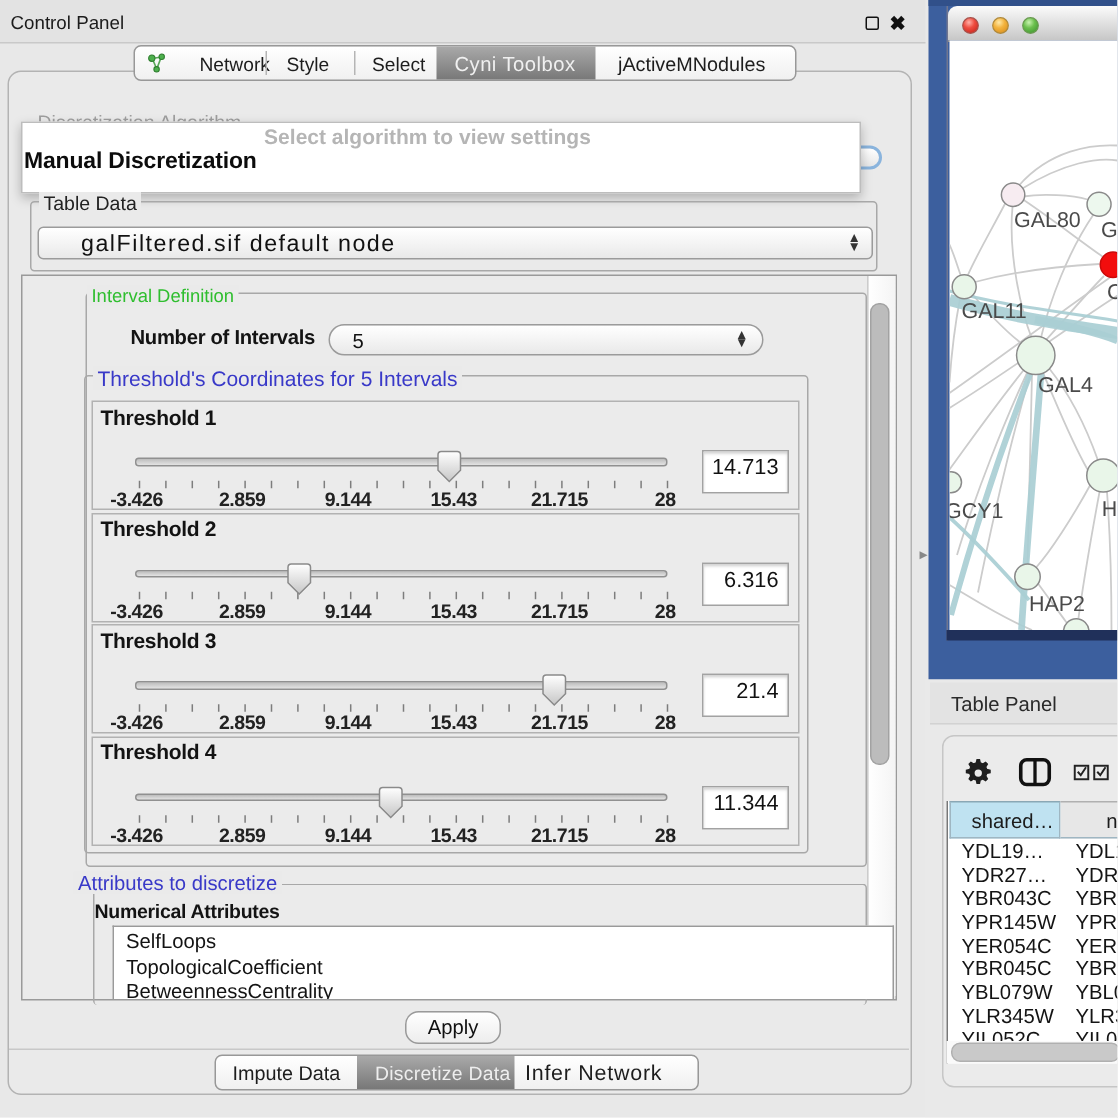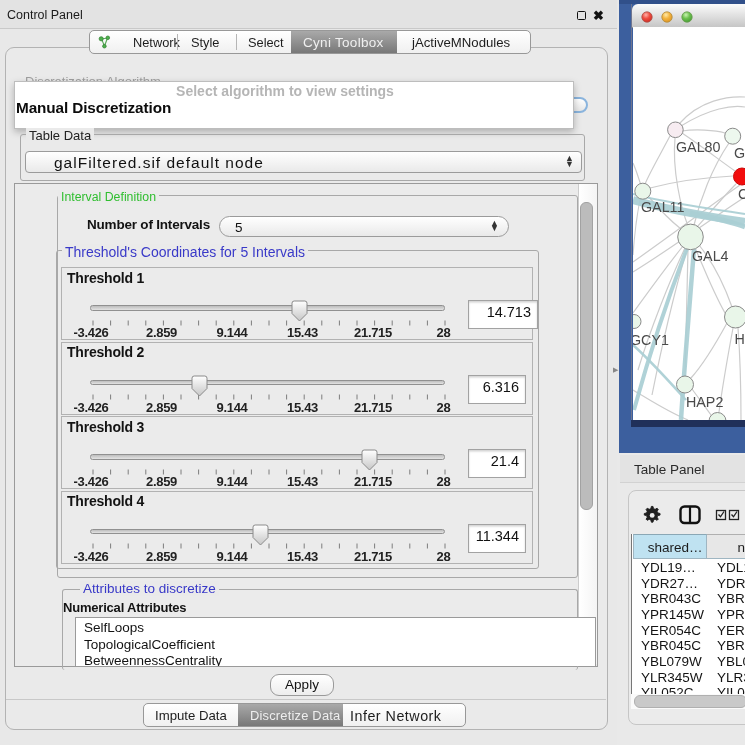--- a/index.html
+++ b/index.html
@@ -115,21 +115,21 @@
   <div class="abs" style="left:408.5px;top:325px;width:70px;text-align:center;font-size:13px;font-weight:bold;letter-spacing:-0.3px;color:#222222;">28</div>
   <svg class="abs" style="left:290.5px;top:300px;" width="17" height="22" viewBox="0 0 17 22">
     <defs>
         <linearGradient id="thg0" x1="0" y1="0" x2="0" y2="1">
           <stop offset="0" stop-color="#ffffff"></stop>
           <stop offset="1" stop-color="#c6c6c6"></stop>
         </linearGradient>
       </defs>
     <path d="M3.2 1 L13.8 1 Q16 1 16 3.2 L16 13.5 L8.5 21 L1 13.5 L1 3.2 Q1 1 3.2 1 Z" fill="url(#thg0)" stroke="#8a8a8a" stroke-width="1"></path>
   </svg>
-  <div class="abs" style="left:468px;top:300px;width:46px;height:24px;background:#ffffff;border:1px solid #a2a2a2;box-shadow:inset 0 1.5px 2px rgba(0,0,0,0.18);padding:3px 6px 0 16px;text-align:right;font-size:14.5px;color:#111;">14.713</div>
+  <div class="abs" style="left:468px;top:300px;width:46px;height:24px;background:#ffffff;border:1px solid #a2a2a2;box-shadow:inset 0 1.5px 2px rgba(0,0,0,0.18);padding:3px 6px 0 4px;text-align:right;font-size:14.5px;color:#111;">14.713</div>
   <div class="abs" style="left:61px;top:341.5px;width:470px;height:71px;border:1px solid #b2b2b2;background:#ebebeb;"></div>
   <div class="abs" style="left:67px;top:344.0px;font-size:14px;font-weight:bold;letter-spacing:-0.2px;color:#131313;">Threshold 2</div>
   <div class="abs" style="left:90px;top:379.5px;width:353px;height:3.5px;background:linear-gradient(#bdbdbd,#e3e3e3);border:1px solid #909090;border-radius:2.5px;"></div>
   <svg class="abs" style="left:68px;top:394.0px;" width="380" height="6">
       <line x1="25.0" y1="0.5" x2="25.0" y2="5.5" stroke="#7d7d7d" stroke-width="1"></line>
       <line x1="42.6" y1="0.5" x2="42.6" y2="5.5" stroke="#7d7d7d" stroke-width="1"></line>
       <line x1="60.2" y1="0.5" x2="60.2" y2="5.5" stroke="#7d7d7d" stroke-width="1"></line>
       <line x1="77.8" y1="0.5" x2="77.8" y2="5.5" stroke="#7d7d7d" stroke-width="1"></line>
       <line x1="95.4" y1="0.5" x2="95.4" y2="5.5" stroke="#7d7d7d" stroke-width="1"></line>
       <line x1="113.0" y1="0.5" x2="113.0" y2="5.5" stroke="#7d7d7d" stroke-width="1"></line>
@@ -244,21 +244,21 @@
         <linearGradient id="thg3" x1="0" y1="0" x2="0" y2="1">
           <stop offset="0" stop-color="#ffffff"></stop>
           <stop offset="1" stop-color="#c6c6c6"></stop>
         </linearGradient>
       </defs>
     <path d="M3.2 1 L13.8 1 Q16 1 16 3.2 L16 13.5 L8.5 21 L1 13.5 L1 3.2 Q1 1 3.2 1 Z" fill="url(#thg3)" stroke="#8a8a8a" stroke-width="1"></path>
   </svg>
   <div class="abs" style="left:468px;top:523.5px;width:46px;height:24px;background:#ffffff;border:1px solid #a2a2a2;box-shadow:inset 0 1.5px 2px rgba(0,0,0,0.18);padding:3px 6px 0 4px;text-align:right;font-size:14.5px;color:#111;">11.344</div>
 
   <div class="abs group" style="left:62px;top:589px;width:514px;height:80px;border-bottom:none;"></div>
-  <div class="abs gtitle" style="left:80px;top:581px;color:#3939c8;font-size:13.5px;">Attributes to discretize</div>
+  <div class="abs gtitle" style="left:49px;top:581px;color:#3939c8;font-size:13.5px;">Attributes to discretize</div>
   <div class="abs" style="left:63px;top:599.5px;font-size:13px;font-weight:bold;letter-spacing:-0.2px;color:#131313;text-align:right;">Numerical Attributes</div>
   <div class="abs" style="left:75px;top:617px;width:519px;height:48px;background:#ffffff;border:1px solid #9a9a9a;border-bottom:none;overflow:hidden;font-size:13.5px;color:#131313;">
     <div style="padding:2px 0 0 8px;line-height:16.6px;">SelfLoops<br>TopologicalCoefficient<br>BetweennessCentrality</div>
   </div>
 
   <div class="abs" style="left:270px;top:674px;width:62px;height:18px;background:linear-gradient(#ffffff,#ededed);border:1px solid #9a9a9a;border-radius:9px;text-align:center;font-size:13.5px;color:#111;padding-top:2px;">Apply</div>
   <div class="abs seg" id="bottabs" style="left:143px;top:703px;width:321px;">
     <div class="dark" style="left:94px;width:105px;"></div>
     <div class="lbl" style="left:11px;font-size:13.2px;">Impute Data</div>
     <div class="lbl" style="left:106px;font-size:12.9px;letter-spacing:0.2px;color:#eeeeee;">Discretize Data</div>

